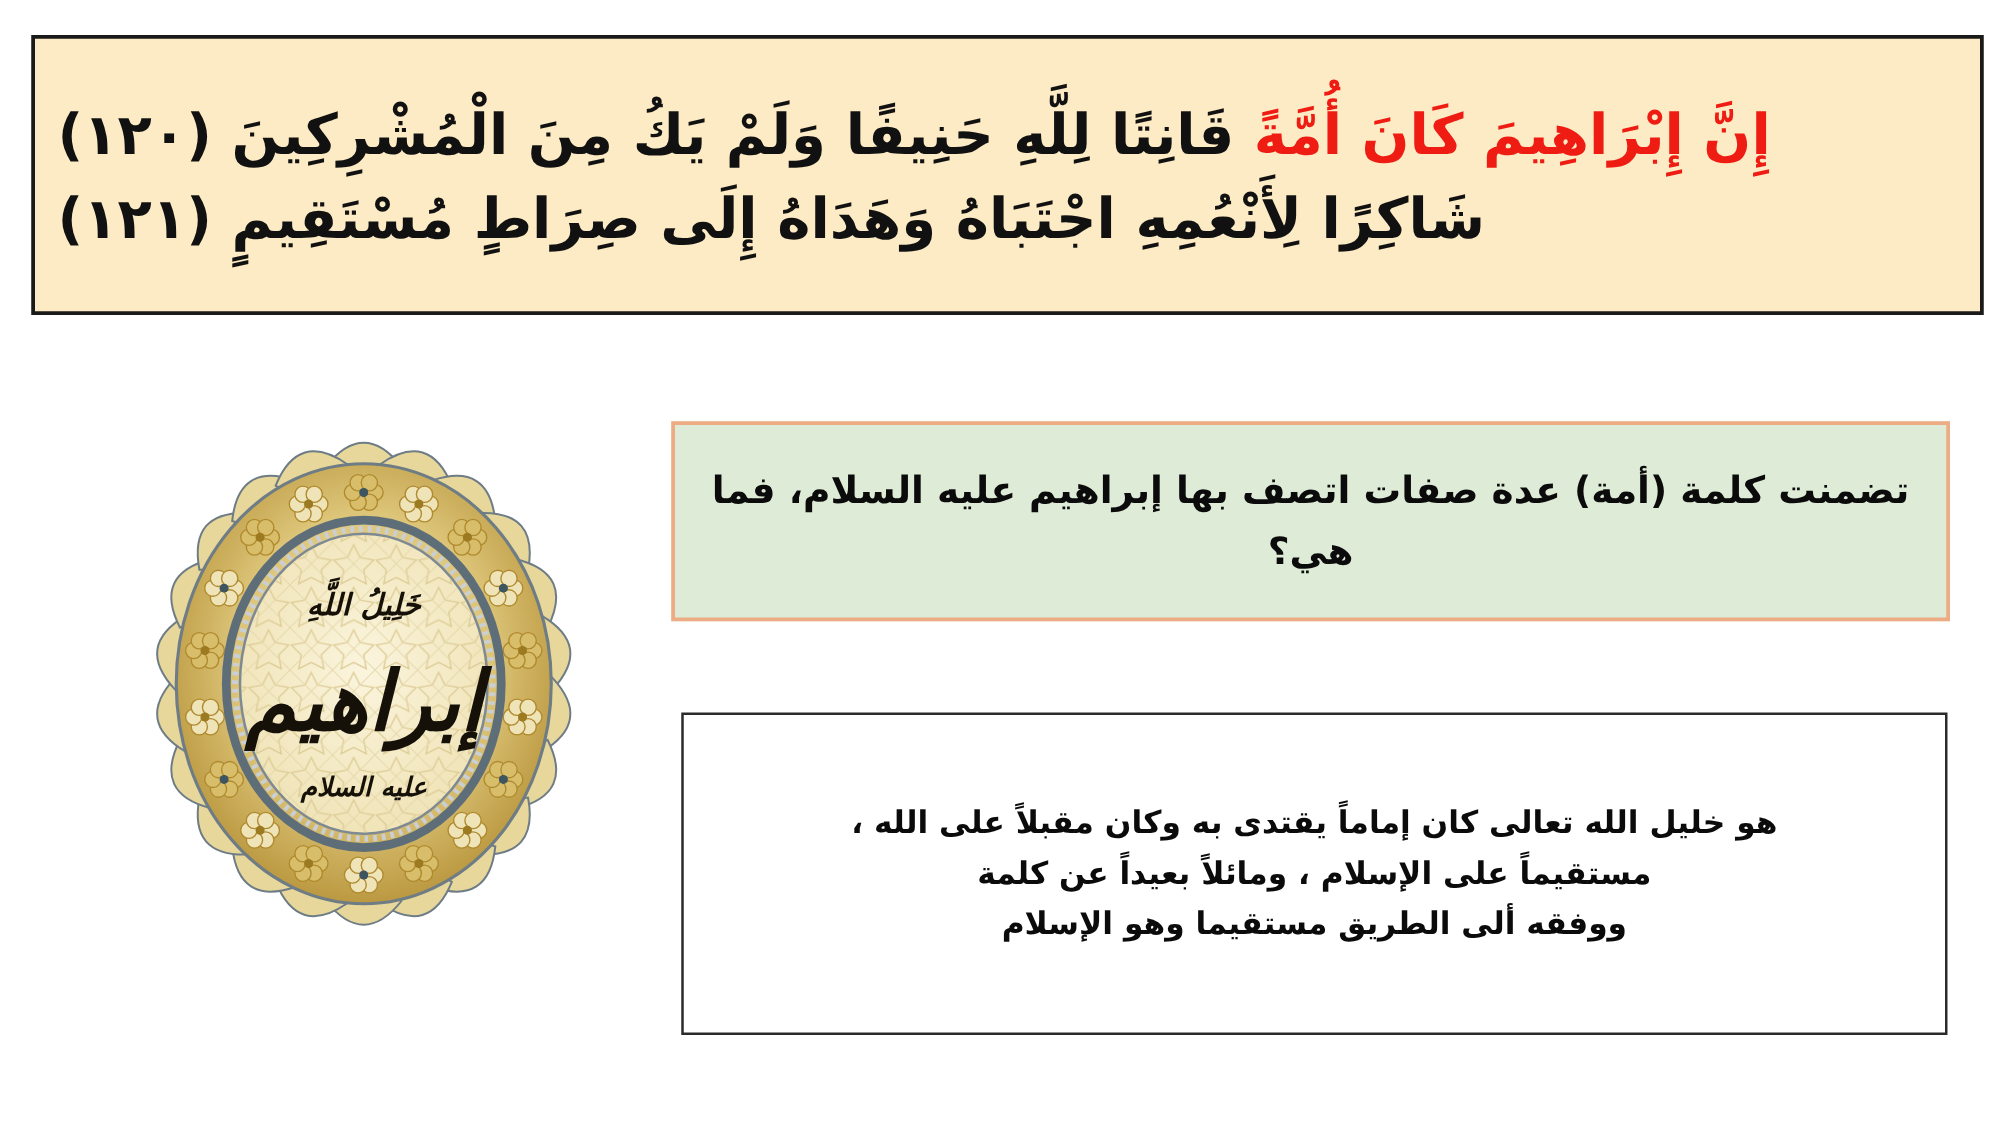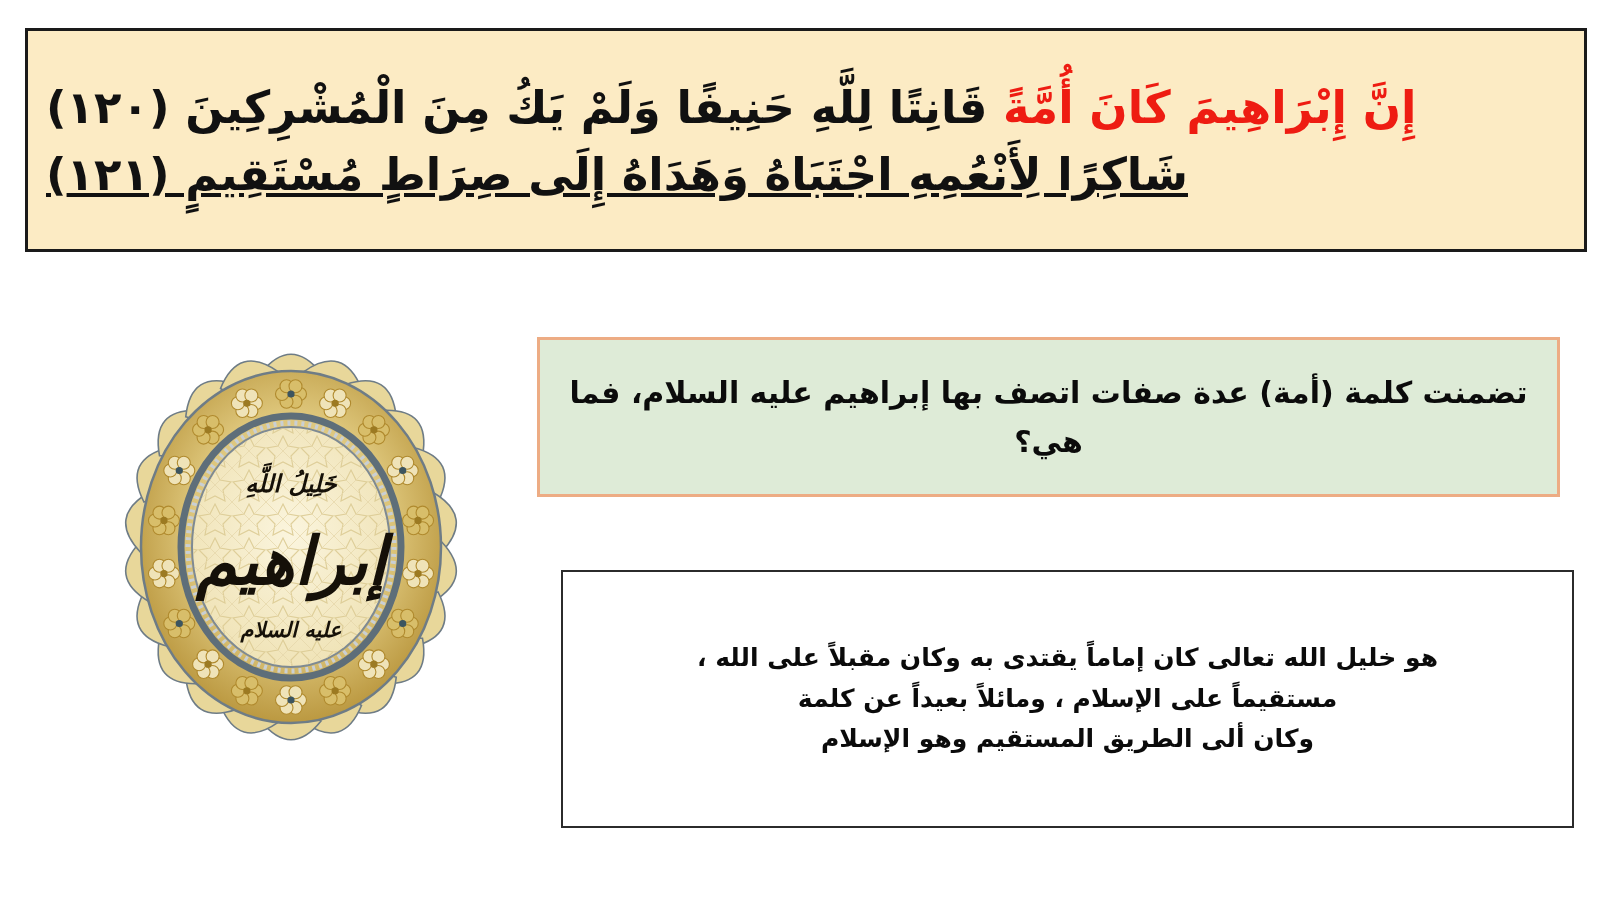--- a/index.html
+++ b/index.html
@@ -42,21 +42,20 @@
     color: #111111;
     letter-spacing: 0px;
   }
   #verse-line-1 {
     font-size: 45px;
     line-height: 1.55;
   }
   #verse-line-2 {
     font-size: 45px;
     line-height: 1.45;
-    text-decoration: underline;
   }
   .verse-red {
     color: #EE1C12;
   }
 
   
   #medallion {
     position: absolute;
     left: 96px;
     top: 332px;
@@ -109,21 +108,20 @@
     width: 1013px;
     height: 258px;
     background: #ffffff;
     border: 2px solid #2b2b2b;
     box-sizing: border-box;
     display: flex;
     flex-direction: column;
     justify-content: center;
     align-items: center;
     padding: 6px 20px;
-    margin-left: 16px;
   }
   .answer-line {
     direction: rtl;
     text-align: center;
     font-size: 25px;
     font-weight: bold;
     line-height: 1.62;
     color: #0b0b0b;
     white-space: nowrap;
     font-family: "DejaVu Sans", "Liberation Sans", sans-serif;
@@ -369,14 +367,14 @@
   </svg>
 </div>
 
 <div id="question-box">
   <div id="question-text">تضمنت كلمة (أمة) عدة صفات اتصف بها إبراهيم عليه السلام، فما هي؟</div>
 </div>
 
 <div id="answer-box">
   <div class="answer-line">هو خليل الله تعالى  كان إماماً يقتدى به وكان مقبلاً على الله ،</div>
   <div class="answer-line">مستقيماً على الإسلام ، ومائلاً بعيداً عن كلمة</div>
-  <div class="answer-line">وكان ألى الطريق المستقيم وهو الإسلام</div>
+  <div class="answer-line">ووفقه ألى الطريق مستقيما وهو الإسلام</div>
 </div>
 
 </body></html>

